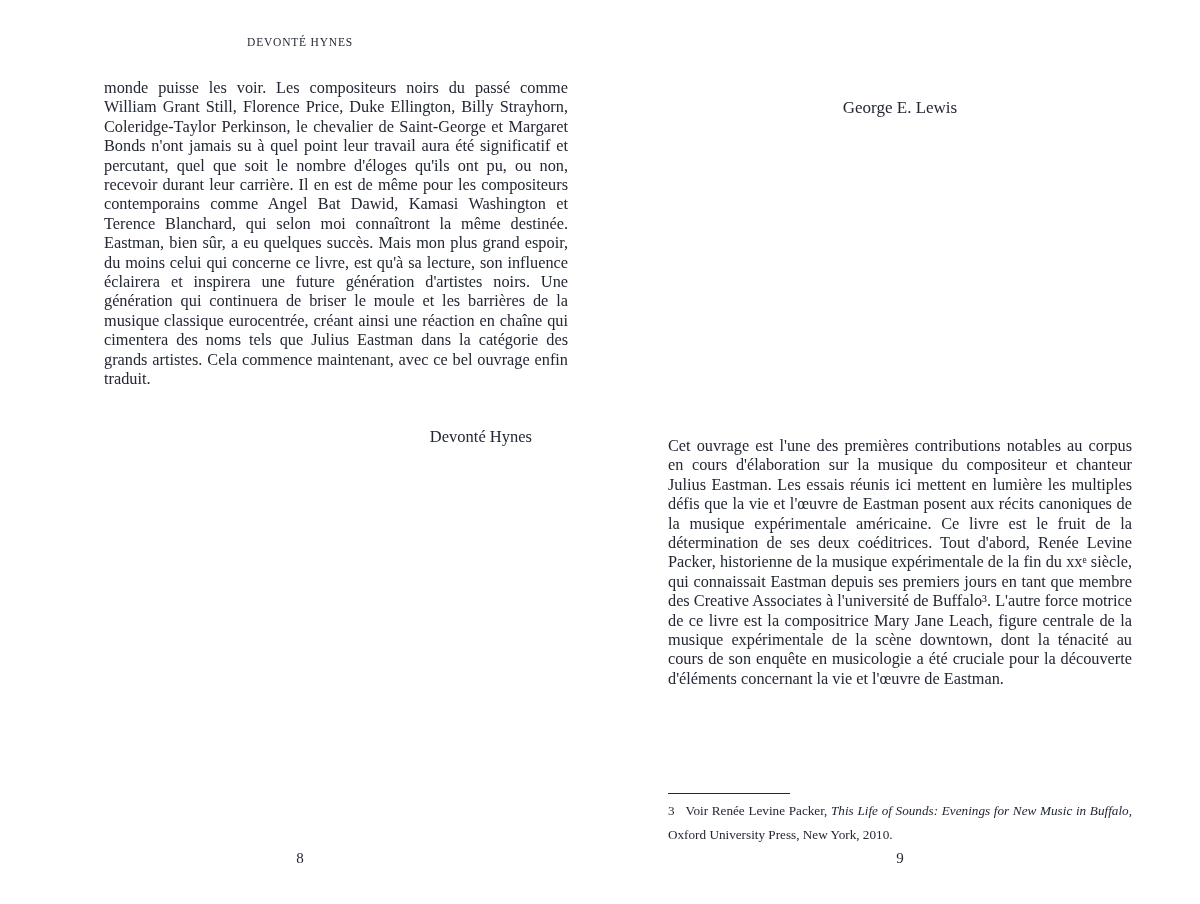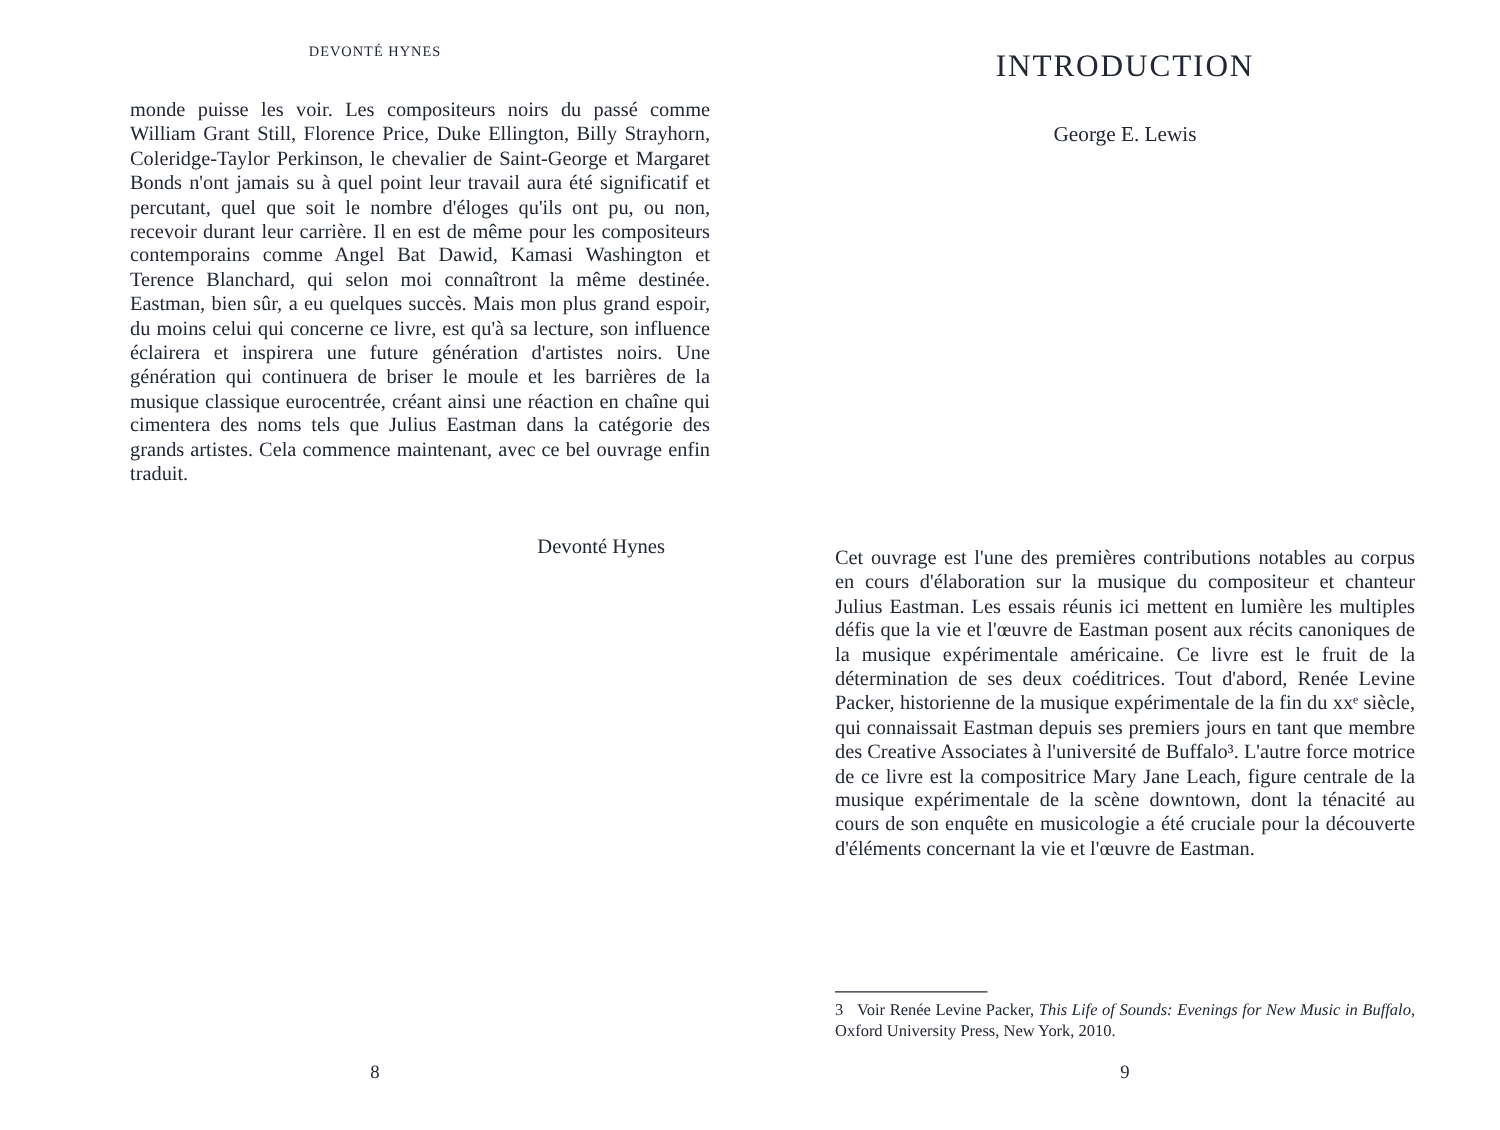--- a/index.html
+++ b/index.html
@@ -97,41 +97,40 @@
     border: 0;
     border-top: 1.5px solid #222733;
     margin: 0;
   }
   .footnote {
     position: absolute;
     top: 799px;
     left: 0;
     width: 464px;
     font-size: 13.2px;
-    line-height: 17px;
+    line-height: 24px;
     text-align: justify;
     text-align-last: left;
   }
   .footnote .fn-marker { margin-right: 11px; }
   .footnote .fn-italic { font-style: italic; }
 </style>
 </head>
 <body>
 
 <div class="book-spread">
 
   <div class="page page-left">
     <div class="running-header">DEVONTÉ HYNES</div>
     <div class="body-text left-body">monde puisse les voir. Les compositeurs noirs du passé comme William Grant Still, Florence Price, Duke Ellington, Billy Strayhorn, Coleridge-Taylor Perkinson, le chevalier de Saint-George et Margaret Bonds n'ont jamais su à quel point leur travail aura été significatif et percutant, quel que soit le nombre d'éloges qu'ils ont pu, ou non, recevoir durant leur carrière. Il en est de même pour les compositeurs contemporains comme Angel Bat Dawid, Kamasi Washington et Terence Blanchard, qui selon moi connaîtront la même destinée. Eastman, bien sûr, a eu quelques succès. Mais mon plus grand espoir, du moins celui qui concerne ce livre, est qu'à sa lecture, son influence éclairera et inspirera une future génération d'artistes noirs. Une génération qui continuera de briser le moule et les barrières de la musique classique eurocentrée, créant ainsi une réaction en chaîne qui cimentera des noms tels que Julius Eastman dans la catégorie des grands artistes. Cela commence maintenant, avec ce bel ouvrage enfin traduit.</div>
     <div class="signature">Devonté Hynes</div>
     <div class="page-number">8</div>
   </div>
 
   <div class="page page-right">
-    <div class="chapter-title">INTRODUCTION</div>
     <div class="chapter-author">George E. Lewis</div>
     <div class="body-text right-body">
       <p style="margin:0">Cet ouvrage est l'une des premières contributions notables au corpus en cours d'élaboration sur la musique du compositeur et chanteur Julius Eastman. Les essais réunis ici mettent en lumière les multiples défis que la vie et l'œuvre de Eastman posent aux récits canoniques de la musique expérimentale américaine. Ce livre est le fruit de la détermination de ses deux coéditrices. Tout d'abord, Renée Levine Packer, historienne de la musique expérimentale de la fin du xxᵉ siècle, qui connaissait Eastman depuis ses premiers jours en tant que membre des Creative Associates à l'université de Buffalo³. L'autre force motrice de ce livre est la compositrice Mary Jane Leach, figure centrale de la musique expérimentale de la scène downtown, dont la ténacité au cours de son enquête en musicologie a été cruciale pour la découverte d'éléments concernant la vie et l'œuvre de Eastman.</p>
     </div>
     <hr class="footnote-rule">
     <div class="footnote">
       <span class="fn-marker">3</span><span>Voir Renée Levine Packer, </span><span class="fn-italic">This Life of Sounds: Evenings for New Music in Buffalo</span><span>, Oxford University Press, New York, 2010.</span>
     </div>
     <div class="page-number">9</div>
   </div>

